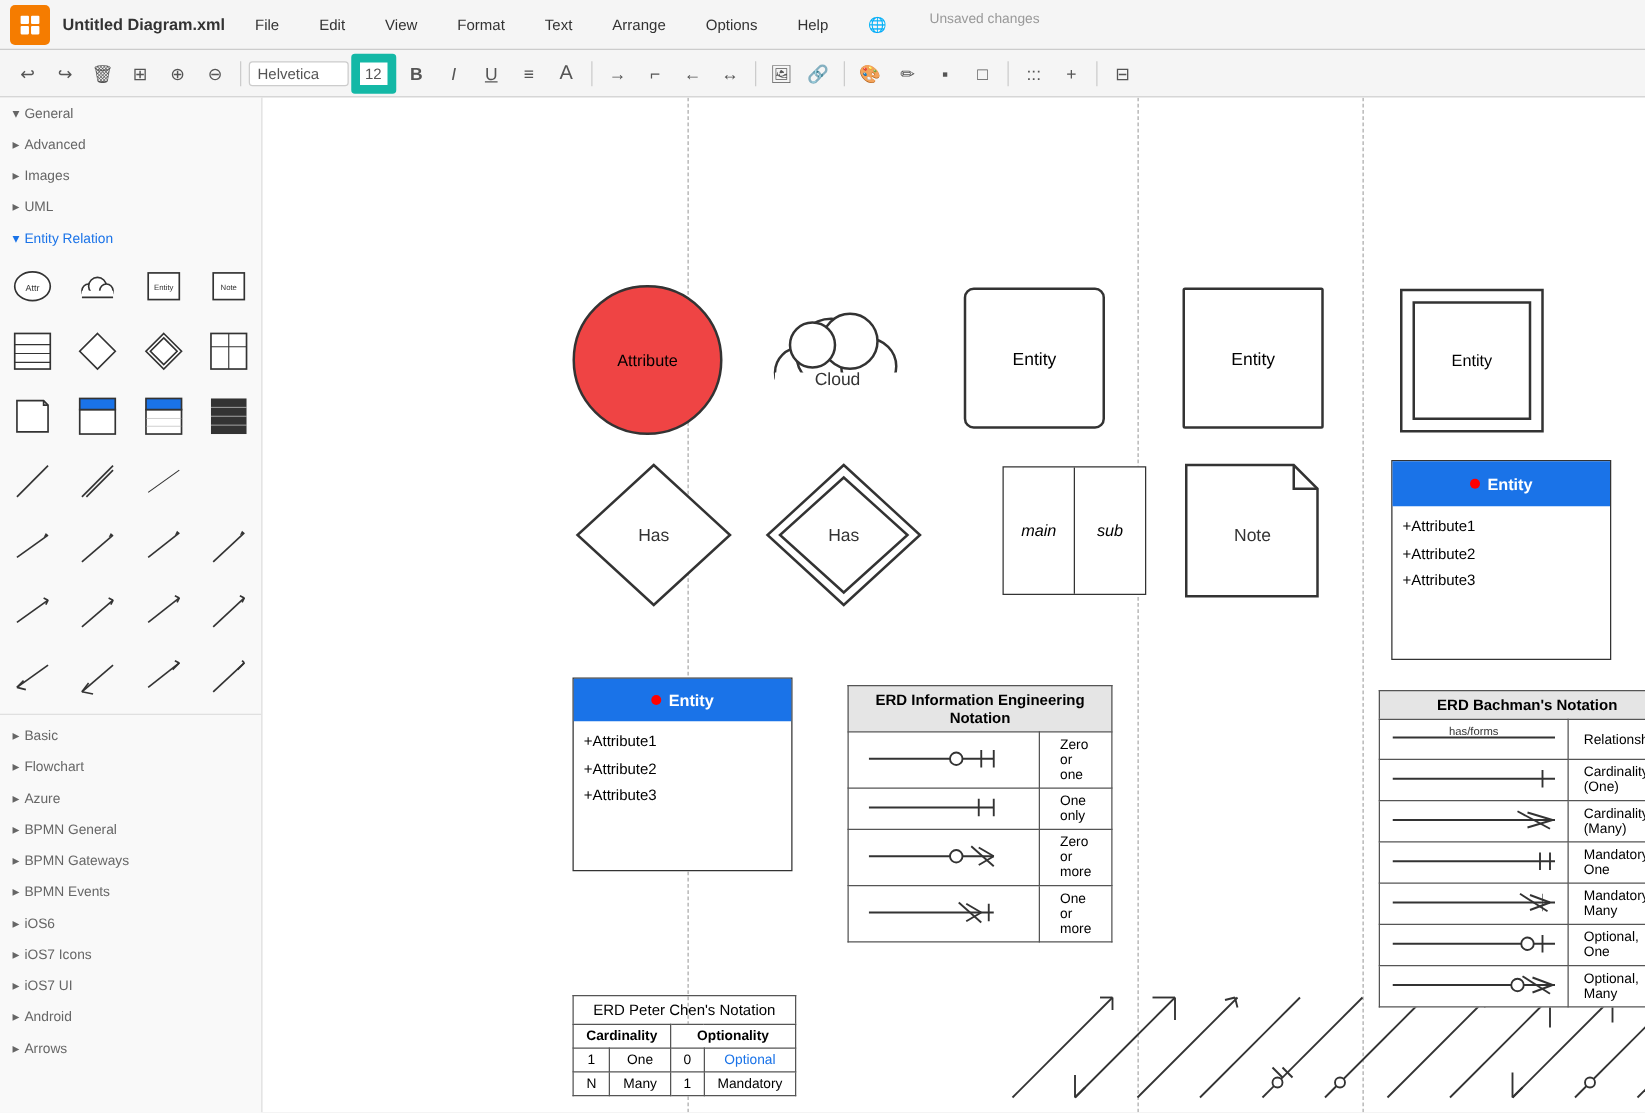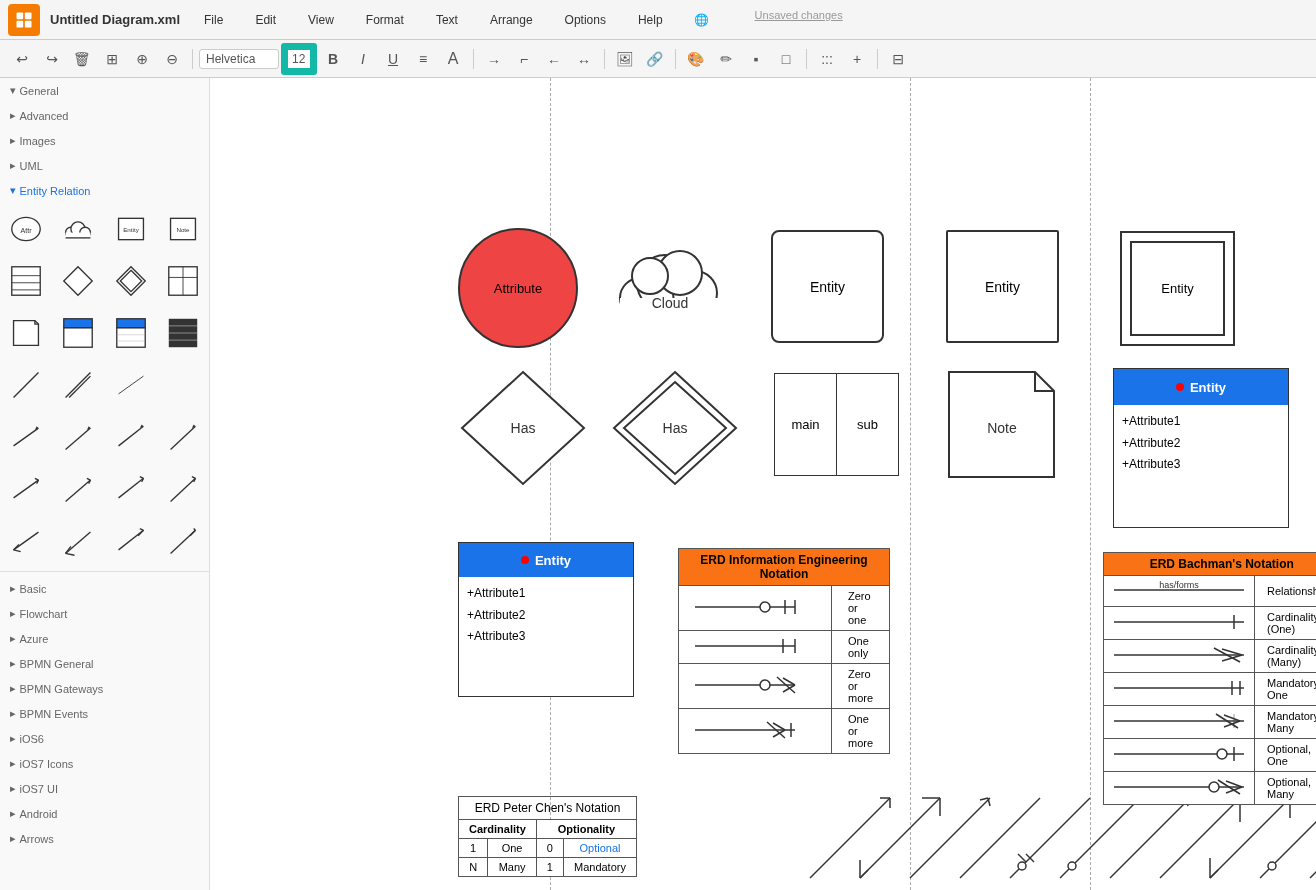--- a/index.html
+++ b/index.html
@@ -25,21 +25,21 @@
     #app-logo svg { width: 20px; height: 20px; }
     #title-text { font-size: 13px; font-weight: 600; color: #333; margin-right: 16px; }
     #menu-bar { display: flex; gap: 16px; }
     .menu-item {
       padding: 4px 8px;
       font-size: 12px;
       color: #333;
       cursor: pointer;
       border-radius: 3px;
     }
-    #unsaved { font-size: 11px; color: #999; margin-left: 21px; text-decoration: underline; }
+    #unsaved { font-size: 11px; color: #999; margin-left: 10px; }
 
     
     #toolbar {
       display: flex;
       align-items: center;
       height: 38px;
       background: #f5f5f5;
       border-bottom: 1px solid #ccc;
       padding: 0 8px;
       gap: 2px;
@@ -217,21 +217,21 @@
     .notation-table td {
       border: 1px solid #555;
       padding: 3px 10px;
     }
     .notation-table caption {
       font-size: 12px;
       font-weight: bold;
       padding: 4px 8px;
       border: 1px solid #555;
       border-bottom: none;
-      background: #f97316;
+      background: #e5e5e5;
     }
 
     
     .peter-chen-table {
       position: absolute;
       border-collapse: collapse;
       font-size: 11px;
       background: white;
     }
     .peter-chen-table th, .peter-chen-table td {
@@ -718,21 +718,21 @@
       </div>
 
       <div class="diamond" style="left:400px; top:290px; width:130px; height:120px;">
         <svg width="130" height="120" viewBox="0 0 130 120">
           <polygon points="65,4 126,60 65,116 4,60" fill="white" stroke="#333" stroke-width="2"></polygon>
           <polygon points="65,14 116,60 65,106 14,60" fill="white" stroke="#333" stroke-width="2"></polygon>
           <text x="65" y="65" font-size="14" text-anchor="middle" fill="#333">Has</text>
         </svg>
       </div>
 
-      <div class="split-entity" style="left:564px; top:295px; width:125px; height:103px;">
+      <div class="split-entity" style="left:592px; top:295px; width:115px; height:103px;font-style:italic;">
         <div style="flex:1; display:flex; align-items:center; justify-content:center; border-right:1.5px solid #333; font-size:13px;">
           <span>main</span>
         </div>
         <div style="flex:1; display:flex; align-items:center; justify-content:center; font-size:13px;">
           <span>sub</span>
         </div>
       </div>
 
       <div style="position:absolute; left:735px; top:290px; width:113px; height:113px;">
         <svg width="113" height="113" viewBox="0 0 113 113">

